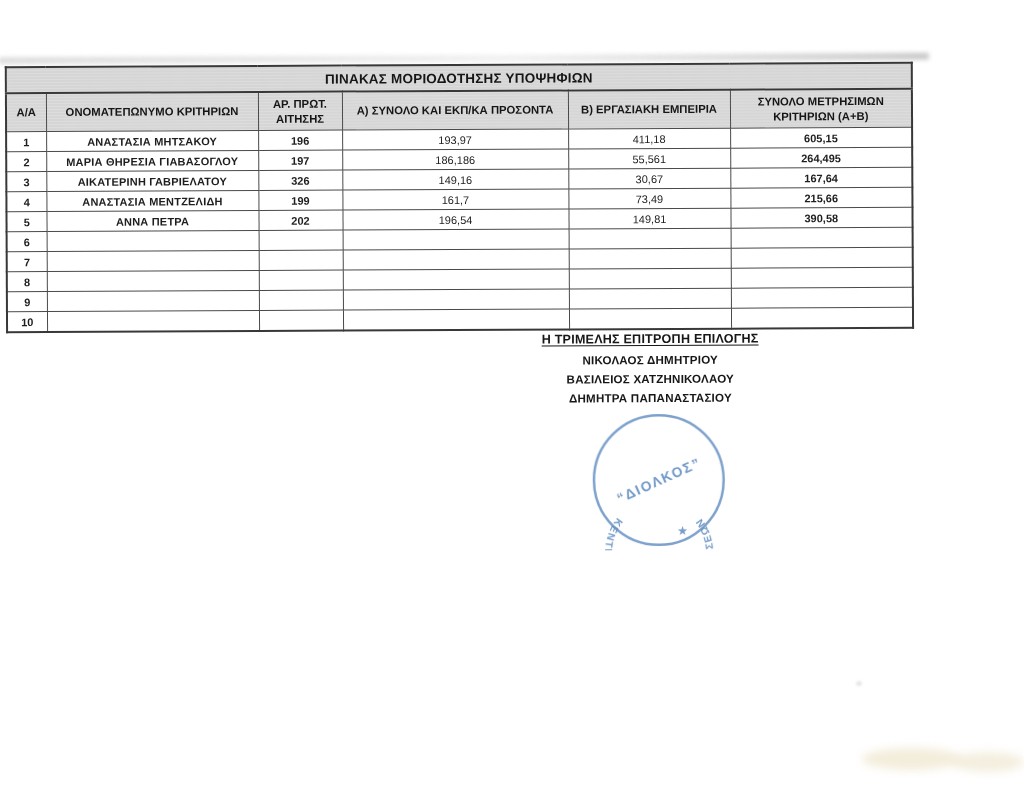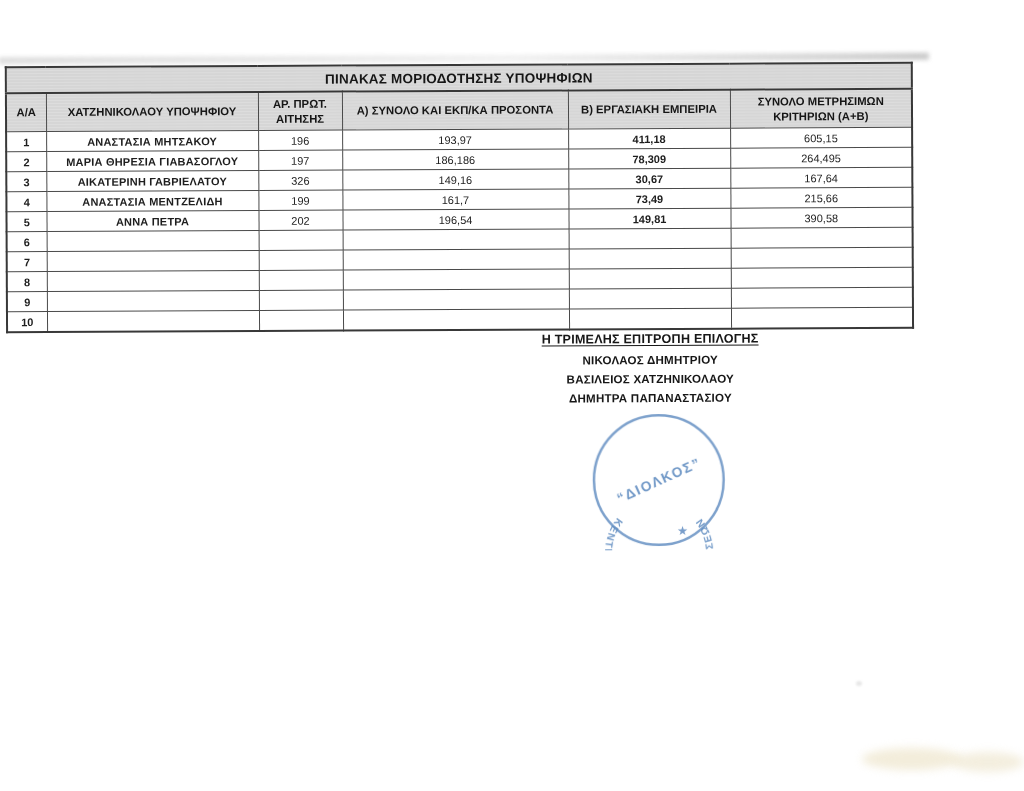--- a/index.html
+++ b/index.html
@@ -45,24 +45,24 @@
   tr.header-row th{
     height:37px;
     background:#d6d6d6;
     background-image:repeating-linear-gradient(0deg, rgba(255,255,255,.18) 0 1px, rgba(0,0,0,0) 1px 3px);
     font-size:11.3px;font-weight:700;line-height:1.3;color:#161616;
     white-space:normal;
   }
   tr.data-row td{height:19px;}
   td.c-aa{font-weight:700;}
   td.c-name{font-weight:700;letter-spacing:.2px;}
-  td.c-prot{font-weight:400;border-radius:9px;}
+  td.c-prot{font-weight:700;border-radius:9px;}
   td.c-qual{font-weight:400;}
-  td.c-exp{font-weight:700;}
-  td.c-total{font-weight:400;}
+  td.c-exp{font-weight:400;}
+  td.c-total{font-weight:700;}
   
   .committee{
     position:absolute;left:432px;top:333px;width:436px;
     text-align:center;color:#171717;
   }
   .committee-heading{
     font-size:12.6px;font-weight:700;letter-spacing:.2px;
     text-decoration:underline;text-underline-offset:2px;
     margin-bottom:4px;
   }
@@ -107,41 +107,41 @@
         <col style="width:226px">
           <col style="width:162px">
           <col style="width:182px">
       </colgroup>
       <tbody>
         <tr class="title-row">
           <td colspan="6">ΠΙΝΑΚΑΣ ΜΟΡΙΟΔΟΤΗΣΗΣ ΥΠΟΨΗΦΙΩΝ</td>
         </tr>
         <tr class="header-row">
           <th>Α/Α</th>
-          <th>ΧΑΤΖΗΝΙΚΟΛΑΟΥ ΥΠΟΨΗΦΙΟΥ</th>
+          <th>ΟΝΟΜΑΤΕΠΩΝΥΜΟ ΚΡΙΤΗΡΙΩΝ</th>
           <th>ΑΡ. ΠΡΩΤ. ΑΙΤΗΣΗΣ</th>
           <th>Α) ΣΥΝΟΛΟ ΚΑΙ ΕΚΠ/ΚΑ ΠΡΟΣΟΝΤΑ</th>
           <th>Β) ΕΡΓΑΣΙΑΚΗ ΕΜΠΕΙΡΙΑ</th>
           <th>ΣΥΝΟΛΟ ΜΕΤΡΗΣΙΜΩΝ ΚΡΙΤΗΡΙΩΝ (Α+Β)</th>
         </tr>
 
         <tr class="data-row">
           <td class="c-aa">1</td>
           <td class="c-name">ΑΝΑΣΤΑΣΙΑ ΜΗΤΣΑΚΟΥ</td>
           <td class="c-prot">196</td>
           <td class="c-qual">193,97</td>
           <td class="c-exp">411,18</td>
           <td class="c-total">605,15</td>
         </tr>
         <tr class="data-row">
           <td class="c-aa">2</td>
           <td class="c-name">ΜΑΡΙΑ ΘΗΡΕΣΙΑ ΓΙΑΒΑΣΟΓΛΟΥ</td>
           <td class="c-prot">197</td>
           <td class="c-qual">186,186</td>
-          <td class="c-exp">78,309</td>
+          <td class="c-exp">55,561</td>
           <td class="c-total">264,495</td>
         </tr>
         <tr class="data-row">
           <td class="c-aa">3</td>
           <td class="c-name">ΑΙΚΑΤΕΡΙΝΗ ΓΑΒΡΙΕΛΑΤΟΥ</td>
           <td class="c-prot">326</td>
           <td class="c-qual">149,16</td>
           <td class="c-exp">30,67</td>
           <td class="c-total">167,64</td>
         </tr>

